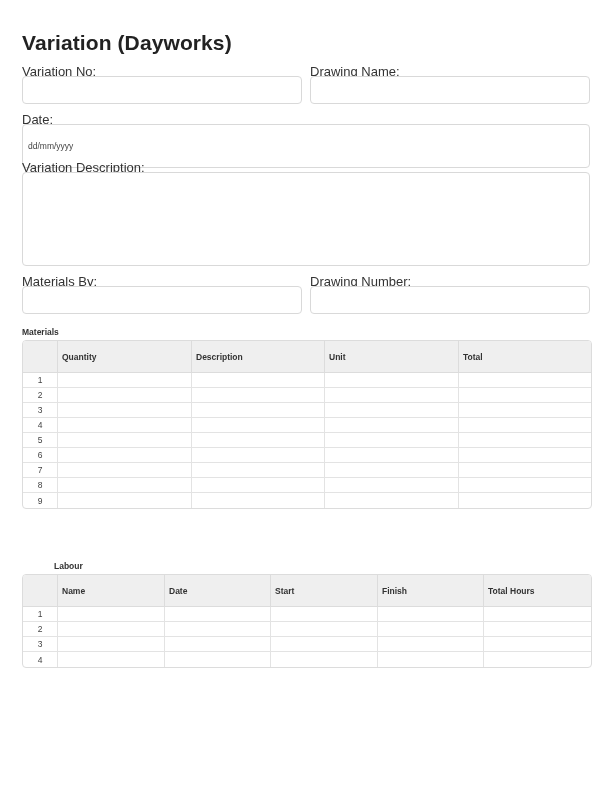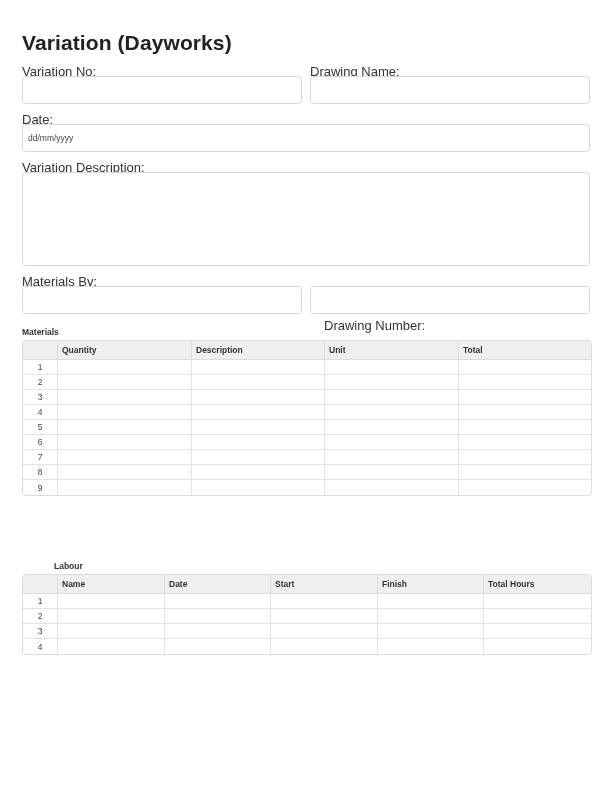--- a/index.html
+++ b/index.html
@@ -4,49 +4,49 @@
 <style>
   * { box-sizing: border-box; margin: 0; padding: 0; }
   html, body { width: 612px; height: 792px; background: #ffffff; overflow: hidden; }
   body { font-family: "Liberation Sans", sans-serif; color: #222222; position: relative; }
   .title { position: absolute; left: 22px; top: 19px; font-size: 21px; font-weight: bold; color: #222; letter-spacing: 0.1px; margin-top: 12px; }
   .label { position: absolute; font-size: 13px; font-weight: normal; color: #333; }
   .field { position: absolute; border: 1px solid #d9d9d9; border-radius: 4px; background: #fff; }
   .field .ph { position: absolute; left: 5px; top: 50%; transform: translateY(-50%); font-size: 8.5px; color: #444; }
   .section-title { position: absolute; font-size: 8.5px; font-weight: bold; color: #333; }
   table.grid { position: absolute; border-collapse: separate; border-spacing: 0; border: 1px solid #dcdcdc; border-radius: 4px; overflow: hidden; font-size: 8.5px; table-layout: fixed; }
-  table.grid th { background: #efefef; text-align: left; font-weight: bold; color: #333; height: 19px; padding: 0 4px; border-bottom: 1px solid #dcdcdc; border-left: 1px solid #dcdcdc; }
+  table.grid th { background: #efefef; text-align: left; font-weight: bold; color: #333; height: 32px; padding: 0 4px; border-bottom: 1px solid #dcdcdc; border-left: 1px solid #dcdcdc; }
   table.grid th:first-child { border-left: none; }
   table.grid td { height: 15px; border-bottom: 1px solid #e3e3e3; border-left: 1px solid #e3e3e3; padding: 0 4px; color: #444; }
   table.grid td:first-child { border-left: none; text-align: center; }
   table.grid tr:last-child td { border-bottom: none; }
 </style>
 </head>
 <body>
 
 <div class="title">Variation (Dayworks)</div>
 
 <div class="label" style="left:22px; top:64px;">Variation No:</div>
 <div class="field" style="left:22px; top:76px; width:280px; height:28px;"></div>
 
 <div class="label" style="left:310px; top:64px;">Drawing Name:</div>
 <div class="field" style="left:310px; top:76px; width:280px; height:28px;"></div>
 
 <div class="label" style="left:22px; top:112px;">Date:</div>
-<div class="field" style="left:22px; top:124px; width:568px; height:28px;">
+<div class="field" style="left:22px; top:124px; width:568px; height:44px;">
   <span class="ph">dd/mm/yyyy</span>
 </div>
 
 <div class="label" style="left:22px; top:160px;">Variation Description:</div>
 <div class="field" style="left:22px; top:172px; width:568px; height:94px;"></div>
 
 <div class="label" style="left:22px; top:274px;">Materials By:</div>
 <div class="field" style="left:22px; top:286px; width:280px; height:28px;"></div>
 
-<div class="label" style="left:324px; top:274px;margin-top:44px;">Drawing Number:</div>
+<div class="label" style="left:310px; top:274px;">Drawing Number:</div>
 <div class="field" style="left:310px; top:286px; width:280px; height:28px;"></div>
 
 <div class="section-title" style="left:22px; top:327px;text-align:right;">Materials</div>
 <table class="grid" style="left:22px; top:340px; width:568px;">
   <colgroup>
       <col style="width:34px">
       <col style="width:134px">
       <col style="width:133px">
       <col style="width:134px">
       <col style="width:133px">

